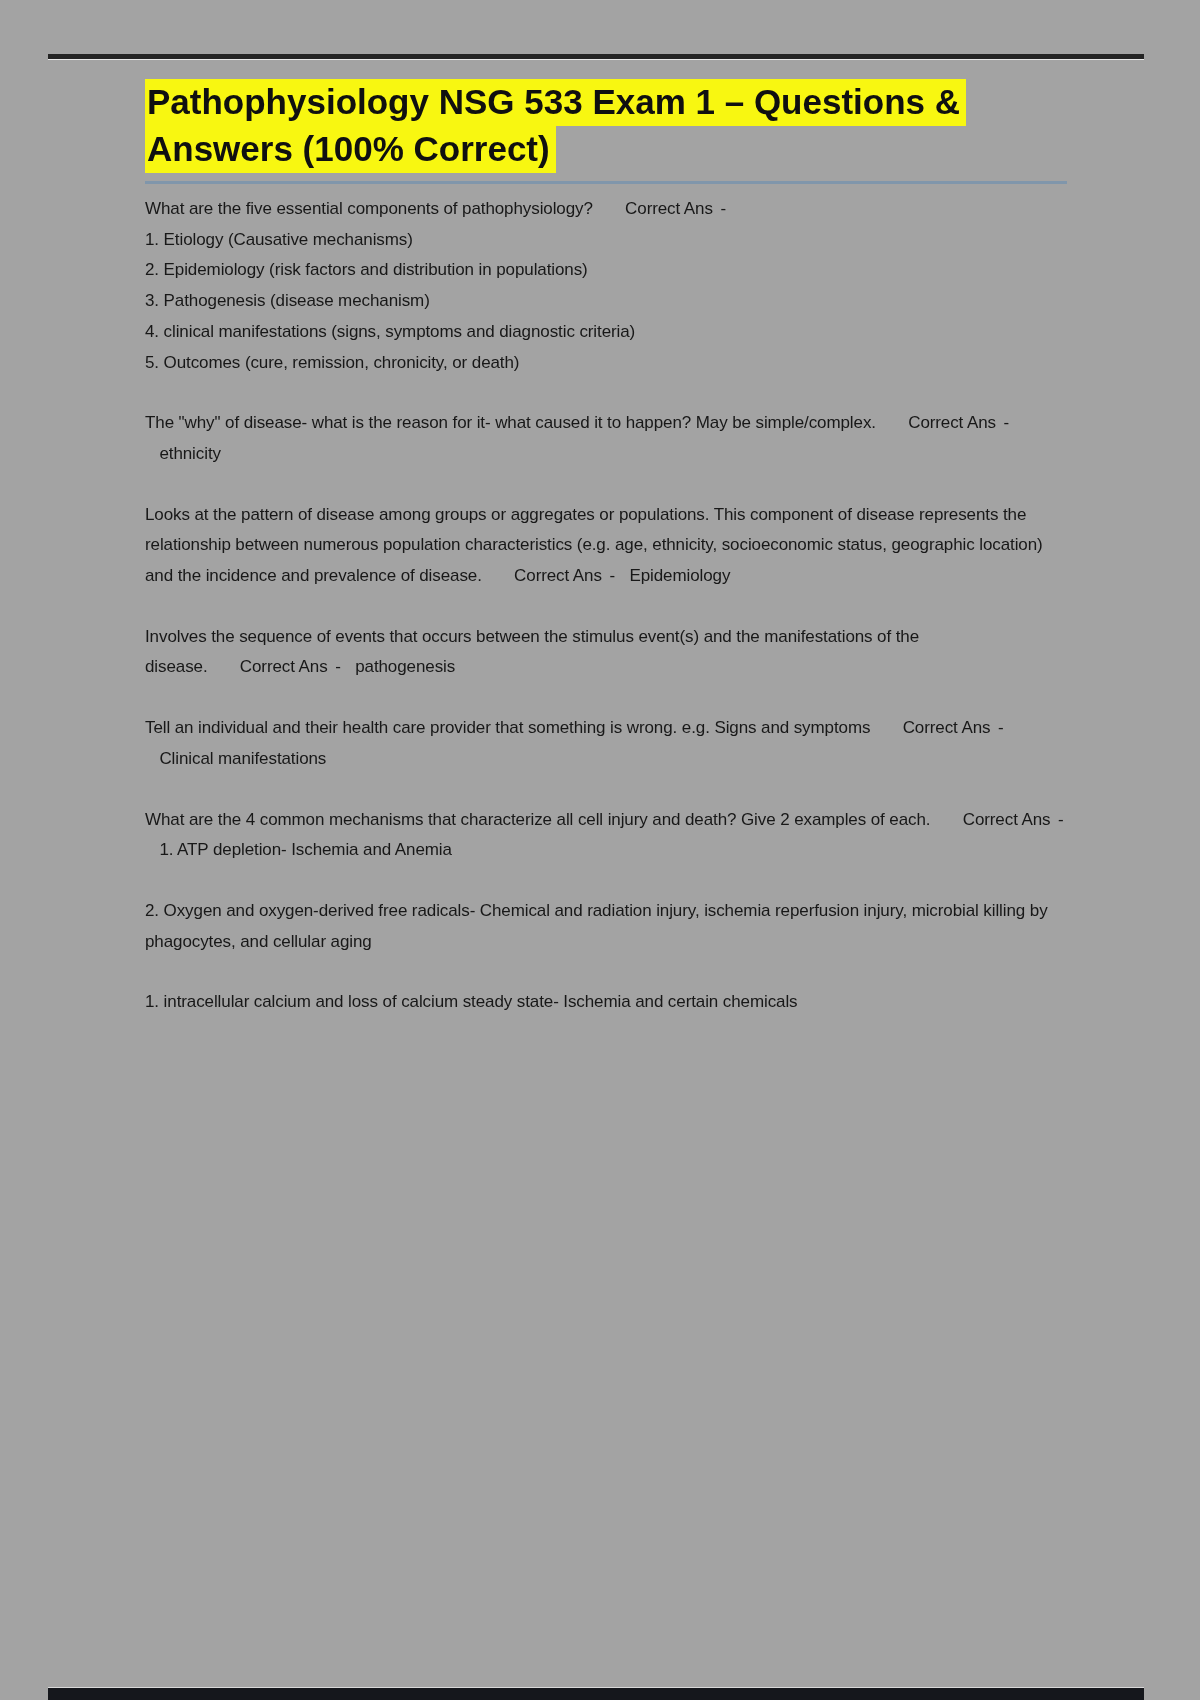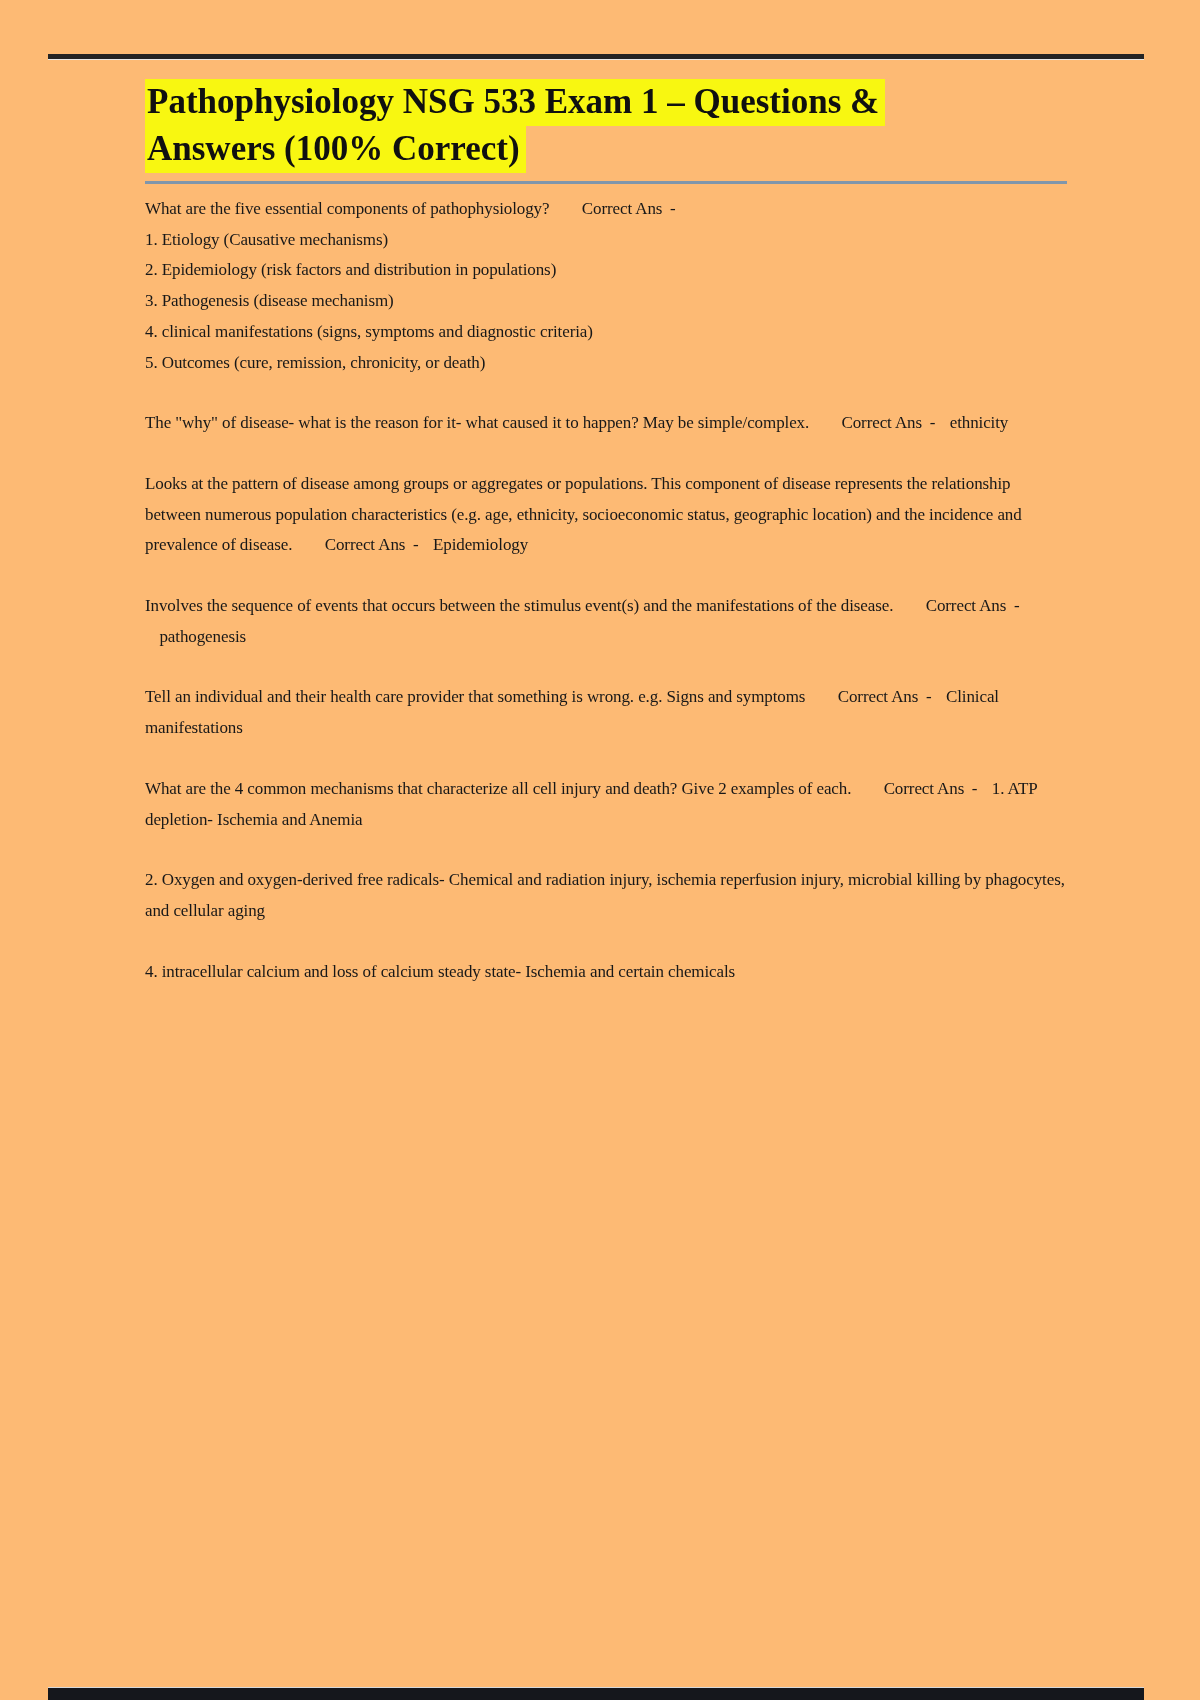--- a/index.html
+++ b/index.html
@@ -8,23 +8,23 @@
     --rule-dark:#242424;
     --bar-dark:#15171c;
     --ink:#181818;
   }
   *{margin:0;padding:0;box-sizing:border-box;}
   html,body{background:#ffffff;}
   .page{
     position:relative;
     width:1200px;
     height:1700px;
-    background:#fdba74;
+    background:#a3a3a3;
     overflow:hidden;
-    font-family:Liberation Serif, serif;
+    font-family:Liberation Sans, sans-serif;
     color:var(--ink);
   }
   .top-rule{
     position:absolute;
     left:48px; top:54px;
     width:1096px; height:5px;
     background:var(--rule-dark);
     box-shadow:0 1px 0 #e8e8e8;
   }
   .bottom-bar{
@@ -71,16 +71,16 @@
   <div class="top-rule"></div>
   <h1 class="title"><span class="hl">Pathophysiology NSG 533 Exam 1 – Questions &amp;</span><br><span class="hl">Answers (100% Correct)</span></h1>
   <div class="content">
       <p class="para"><span>What are the five essential components of pathophysiology?</span><span class="marker">Correct Ans</span><span class="dash">-</span><br><span>1. Etiology (Causative mechanisms)</span><br><span>2. Epidemiology (risk factors and distribution in populations)</span><br><span>3. Pathogenesis (disease mechanism)</span><br><span>4. clinical manifestations (signs, symptoms and diagnostic criteria)</span><br><span>5. Outcomes (cure, remission, chronicity, or death)</span></p>
       <p class="para"><span>The "why" of disease- what is the reason for it- what caused it to happen? May be simple/complex.</span><span class="marker">Correct Ans</span><span class="dash">-</span><span class="answer">ethnicity</span></p>
       <p class="para"><span>Looks at the pattern of disease among groups or aggregates or populations. This component of disease represents the relationship between numerous population characteristics (e.g. age, ethnicity, socioeconomic status, geographic location) and the incidence and prevalence of disease.</span><span class="marker">Correct Ans</span><span class="dash">-</span><span class="answer">Epidemiology</span></p>
       <p class="para"><span>Involves the sequence of events that occurs between the stimulus event(s) and the manifestations of the disease.</span><span class="marker">Correct Ans</span><span class="dash">-</span><span class="answer">pathogenesis</span></p>
       <p class="para"><span>Tell an individual and their health care provider that something is wrong. e.g. Signs and symptoms</span><span class="marker">Correct Ans</span><span class="dash">-</span><span class="answer">Clinical manifestations</span></p>
       <p class="para"><span>What are the 4 common mechanisms that characterize all cell injury and death? Give 2 examples of each.</span><span class="marker">Correct Ans</span><span class="dash">-</span><span class="answer">1. ATP depletion- Ischemia and Anemia</span></p>
       <p class="para"><span>2. Oxygen and oxygen-derived free radicals- Chemical and radiation injury, ischemia reperfusion injury, microbial killing by phagocytes, and cellular aging</span></p>
-      <p class="para"><span>4. intracellular calcium and loss of calcium steady state- Ischemia and certain chemicals</span></p>
+      <p class="para"><span>1. intracellular calcium and loss of calcium steady state- Ischemia and certain chemicals</span></p>
     </div>
   <div class="bottom-bar"></div>
 </div>
 
 </body></html>

